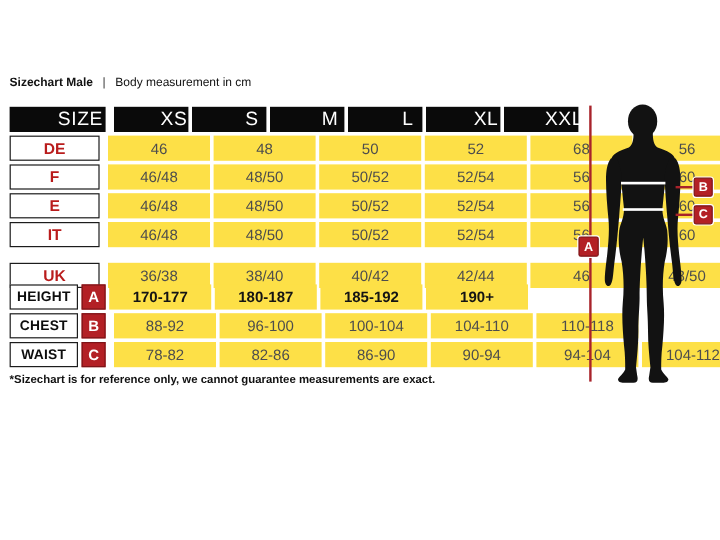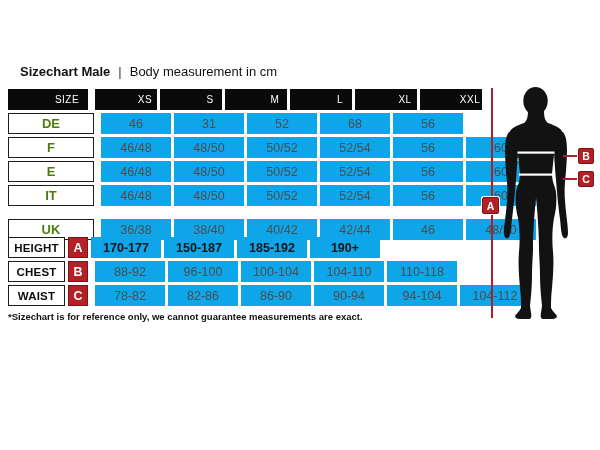--- a/index.html
+++ b/index.html
@@ -1,53 +1,53 @@
 <!DOCTYPE html>
 <html><head>
 <meta charset="utf-8">
 <style>
   * { margin:0; padding:0; box-sizing:border-box; }
   body { background:#fff; }
   .stage {
     position:relative; width:600px; height:450px; background:#ffffff;
     font-family:"Liberation Sans", sans-serif; overflow:hidden;
   }
-  .title { position:absolute; left:20px; top:64px; font-size:13px; color:#121212; white-space:nowrap; }
+  .title { position:absolute; left:8px; top:64px; font-size:10px; color:#121212; white-space:nowrap; }
   .title .main { font-weight:bold; }
   .title .sep { margin:0 8px; font-weight:400; color:#333; }
   .title .sub { font-weight:400; }
 
   .trow { position:absolute; left:8px; display:flex; height:21px; }
   .trow > * + * { margin-left:3px; }
   .trow .first-cell { margin-left:7px; }
 
   .hbox {
-    background:#0a0a0a; color:#ffffff; font-size:10px; letter-spacing:0.5px;
+    background:#0a0a0a; color:#ffffff; font-size:16px; letter-spacing:0.5px;
     display:flex; align-items:center; justify-content:center;padding-left:38px;
   }
   .w-label { width:80px; }
   .w-cell  { width:62px; }
 
   .lblbox {
-    width:86px; background:#ffffff; border:1.5px solid #1c1c1c;
-    color:#4d7c0f; font-weight:bold; font-size:13px;
+    width:75px; background:#ffffff; border:1.5px solid #1c1c1c;
+    color:#b91c1c; font-weight:bold; font-size:13px;
     display:flex; align-items:center; justify-content:center;
   }
   .mlbl {
     width:57px; background:#ffffff; border:1.5px solid #1c1c1c;
     color:#0d0d0d; font-weight:bold; font-size:11.5px; letter-spacing:0.2px;
     display:flex; align-items:center; justify-content:center;
   }
   .tbadge {
     width:20px; background:#b32025; border:1px solid #7d1418;
     color:#ffffff; font-weight:bold; font-size:12.5px;
     display:flex; align-items:center; justify-content:center;
   }
   .cell {
-    width:70px; background:#0ea5e9; color:#4d4d4d; font-size:12.5px;
+    width:85px; background:#fde047; color:#4d4d4d; font-size:12.5px;
     display:flex; align-items:center; justify-content:center; white-space:nowrap;
   }
   .bold-cells .cell { font-weight:bold; color:#141414; }
 
   .footnote { position:absolute; left:8px; top:311px; font-size:9.5px; font-weight:bold; color:#111; }
 
   .vline { position:absolute; left:491px; top:88px; width:2px; height:230px; background:#a8232b; }
   .bline { position:absolute; left:563px; width:15px; height:2px; background:#a8232b; }
   .fig-badge {
     position:absolute; width:17px; height:17px; background:#b32025; border:1px solid #7d1418;
@@ -72,21 +72,22 @@
     <div class="hbox w-cell">S</div>
     <div class="hbox w-cell">M</div>
     <div class="hbox w-cell">L</div>
     <div class="hbox w-cell">XL</div>
     <div class="hbox w-cell">XXL</div>
   </div>
 
   <div class="trow" style="top:113px">
     <div class="lblbox">DE</div>
     <div class="cell first-cell">46</div>
-    <div class="cell">31</div>
+    <div class="cell">48</div>
+    <div class="cell">50</div>
     <div class="cell">52</div>
     <div class="cell">68</div>
     <div class="cell">56</div>
   </div>
 
   <div class="trow" style="top:137px">
     <div class="lblbox">F</div>
     <div class="cell first-cell">46/48</div>
     <div class="cell">48/50</div>
     <div class="cell">50/52</div>
@@ -122,21 +123,21 @@
     <div class="cell">40/42</div>
     <div class="cell">42/44</div>
     <div class="cell">46</div>
     <div class="cell">48/50</div>
   </div>
 
   <div class="trow bold-cells" style="top:237px">
     <div class="mlbl">HEIGHT</div>
     <div class="tbadge">A</div>
     <div class="cell">170-177</div>
-    <div class="cell">150-187</div>
+    <div class="cell">180-187</div>
     <div class="cell">185-192</div>
     <div class="cell">190+</div>
   </div>
 
   <div class="trow" style="top:261px">
     <div class="mlbl">CHEST</div>
     <div class="tbadge">B</div>
     <div class="cell first-cell">88-92</div>
     <div class="cell">96-100</div>
     <div class="cell">100-104</div>

